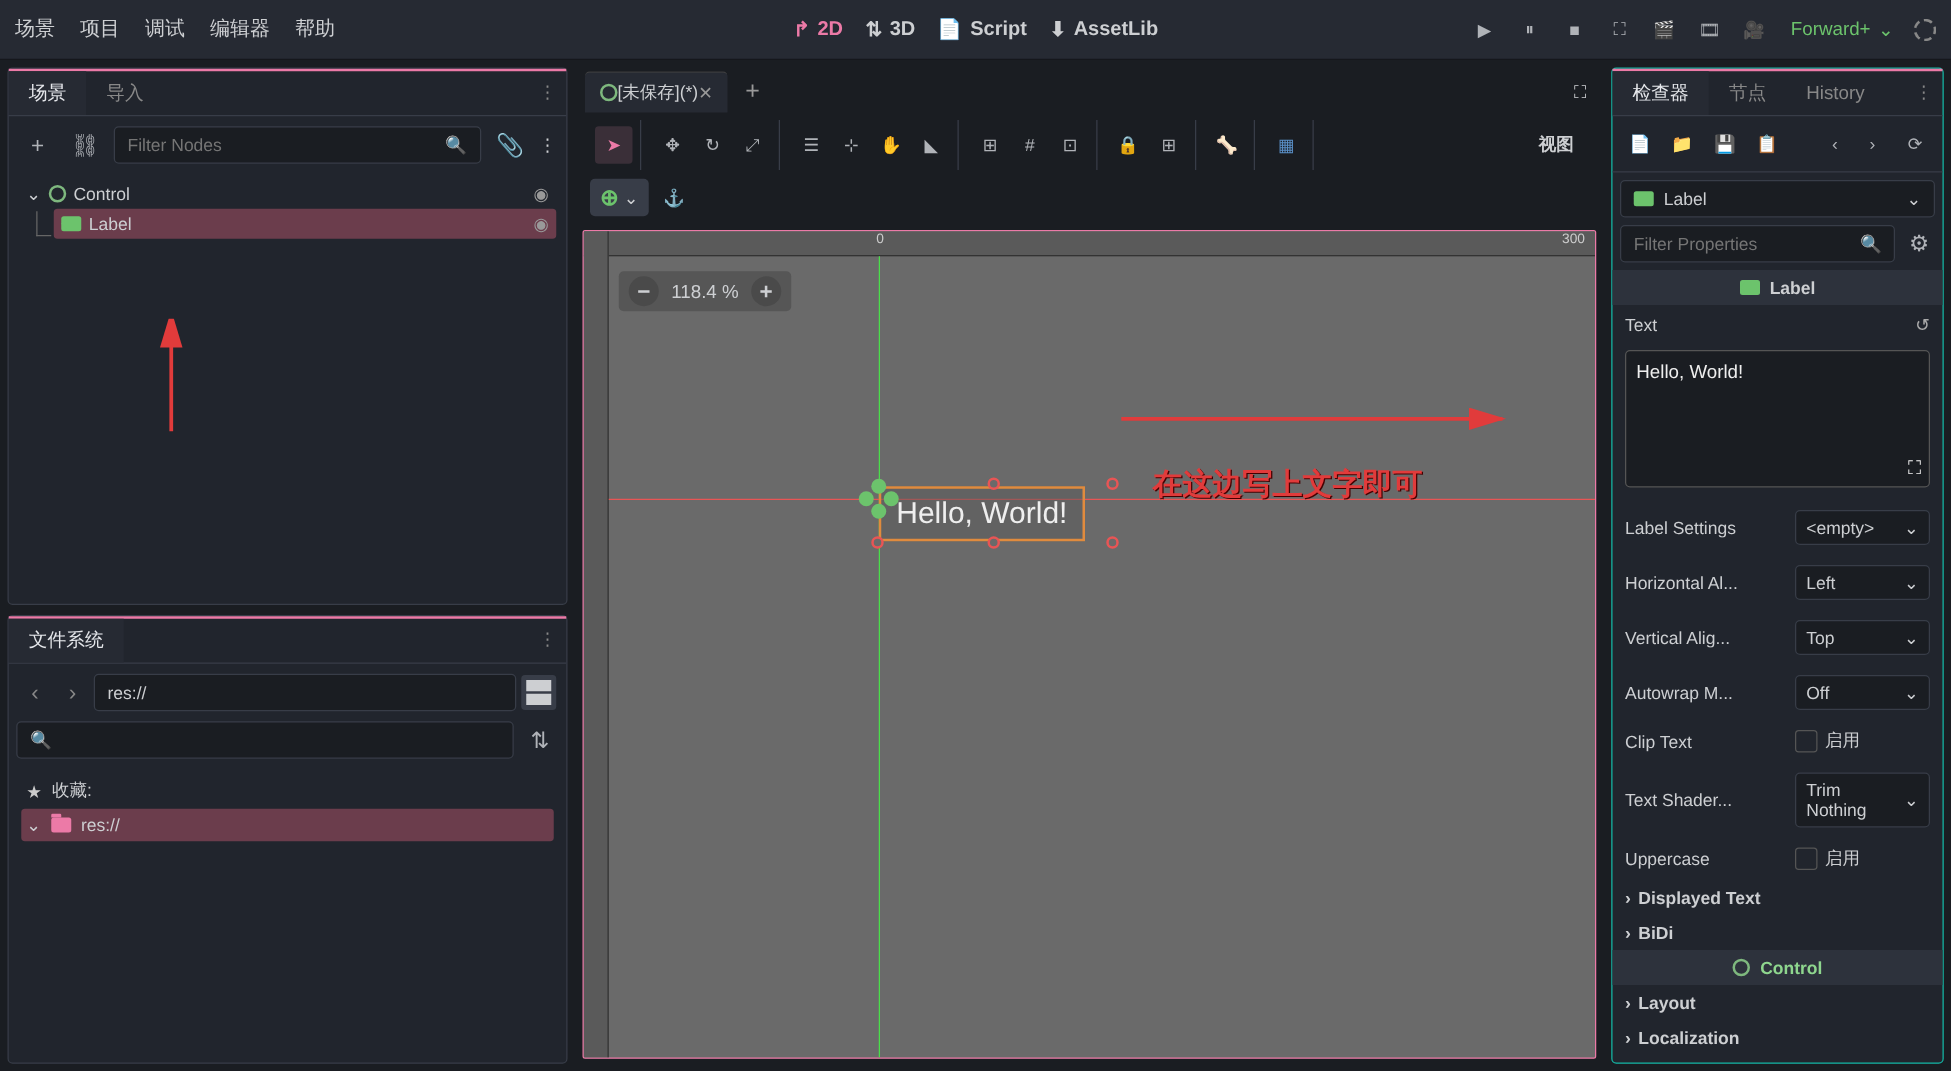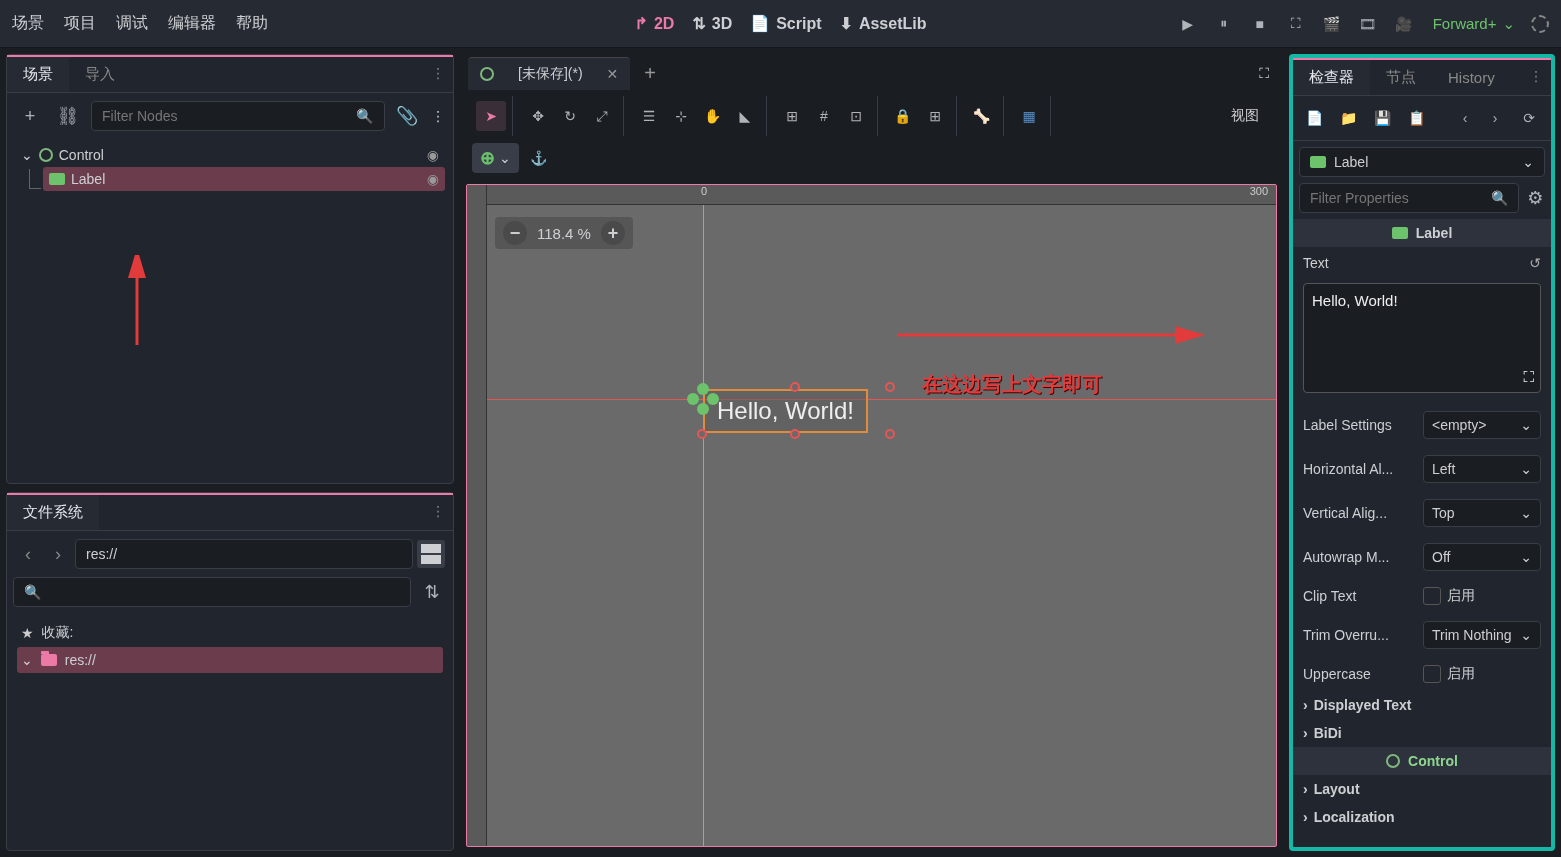--- a/index.html
+++ b/index.html
@@ -57,30 +57,30 @@
 .fs-row { display:flex; align-items:center; gap:8px; padding:5px 4px; cursor:pointer; border-radius:3px; }
 .fs-row.sel { background:#6b3d4c; }
 .star { color:#ccc; }
 .folder-icon { width:16px; height:12px; background:#ec7aa7; border-radius:2px; position:relative; }
 .folder-icon::before { content:''; position:absolute; top:-3px; left:0; width:8px; height:3px; background:#ec7aa7; border-radius:1px 1px 0 0; }
 .svg-icon { width:16px; height:16px; background:#4a6db3; border-radius:2px; }
 
 
 .center-col { flex:1; display:flex; flex-direction:column; padding:6px 2px; gap:4px; }
 .scene-tabs { display:flex; align-items:center; height:38px; padding:0 6px; gap:4px; }
-.scene-tab { display:flex; align-items:center; gap:24px; background:#262a33; padding:7px 12px; border-radius:4px 4px 0 0; border-top:1px solid #444; }
+.scene-tab { display:flex; align-items:center; gap:0; background:#262a33; padding:7px 12px; border-radius:4px 4px 0 0; border-top:1px solid #444; }
 .scene-tab .close { cursor:pointer; color:#999; }
 .add-tab { padding:6px 10px; cursor:pointer; color:#999; font-size:20px; }
 .expand-view { margin-left:auto; padding:6px; cursor:pointer; }
 
 .viewport-toolbar { display:flex; align-items:center; height:40px; gap:4px; padding:0 8px; }
 .vt-group { display:flex; gap:2px; padding:0 6px; border-right:1px solid #383d48; height:100%; align-items:center; }
 .vt-btn { width:30px; height:30px; display:flex; align-items:center; justify-content:center; cursor:pointer; color:#b0b3b8; border-radius:3px; }
 .vt-btn.active { background:#3a2f38; color:#ec7aa7; }
-.view-label { margin-left:auto; padding:0 14px; cursor:pointer; }
+.view-label { margin-left:auto; padding:0 14px; cursor:pointer;font-weight:bold; }
 
 .viewport-toolbar2 { display:flex; align-items:center; height:36px; gap:8px; padding:0 10px; }
 .add-node-btn { background:#383d48; border-radius:4px; padding:4px 8px; display:flex; align-items:center; gap:4px; cursor:pointer; }
 .green-plus { color:#6cc36c; font-weight:700; font-size:18px; }
 .anchor-btn { color:#ec7aa7; cursor:pointer; padding:4px; }
 
 .viewport { flex:1; background:#6a6a6a; position:relative; margin:4px; border:1px solid #ec7aa7; border-radius:2px; overflow:hidden; }
 .ruler-h { position:absolute; top:0; left:0; right:0; height:20px; background:#5a5a5a; border-bottom:1px solid #333; }
 .ruler-v { position:absolute; top:0; left:0; bottom:0; width:20px; background:#5a5a5a; border-right:1px solid #333; }
 .ruler-tick { position:absolute; color:#ccc; font-size:11px; }
@@ -88,39 +88,39 @@
 .origin-h { position:absolute; left:20px; right:0; top:214px; height:1px; background:#e85555; }
 .zoom-ctrl { position:absolute; top:32px; left:28px; display:flex; align-items:center; gap:10px; background:rgba(40,40,40,0.3); padding:4px 8px; border-radius:4px; }
 .zoom-btn { width:24px; height:24px; background:#4a4a4a; border-radius:50%; display:flex; align-items:center; justify-content:center; cursor:pointer; font-size:18px; font-weight:700; }
 .zoom-val { font-size:15px; }
 
 .canvas-label { position:absolute; top:204px; left:236px; border:2px solid #e08b3e; padding:6px 12px; font-size:24px; color:#eee; background:rgba(90,90,90,0.5); }
 .sel-handle { position:absolute; width:10px; height:10px; border:2px solid #e85555; border-radius:50%; background:#6a6a6a; }
 .origin-marker { position:absolute; top:198px; left:220px; width:32px; height:32px; }
 .origin-marker .dot { position:absolute; width:12px; height:12px; background:#6cc36c; border-radius:50%; }
 
-.annotation2 { position:absolute; top:186px; left:455px; color:#e13b3b; font-size:20px; font-weight:700; text-shadow:1px 1px 0 #400; z-index:5; }
+.annotation2 { position:absolute; top:186px; left:455px; color:#e13b3b; font-size:24px; font-weight:700; text-shadow:1px 1px 0 #400; z-index:5; }
 .arrow2 { position:absolute; top:130px; left:425px; z-index:4; }
 
 .bottom-bar { height:40px; display:flex; align-items:center; gap:24px; padding:0 16px; }
 .bp-item { cursor:pointer; font-size:15px; display:flex; align-items:center; gap:6px; }
 .output-dot { width:10px; height:10px; background:#e8c547; border-radius:50%; }
 .version { margin-left:auto; color:#777; }
 
 
 .right-col { width: 278px; display:flex; flex-direction:column; padding:6px; gap:4px; }
-.insp-panel { background:#21252d; border:4px solid #14b8a6; border-radius:4px; flex:1; display:flex; flex-direction:column; }
+.insp-panel { background:#21252d; border:1px solid #14b8a6; border-radius:4px; flex:1; display:flex; flex-direction:column; }
 .insp-toolbar { display:flex; gap:6px; padding:8px; border-bottom:1px solid #383d48; }
 .insp-tb-btn { width:28px; height:28px; display:flex; align-items:center; justify-content:center; cursor:pointer; color:#b0b3b8; }
 .nav-arrows { margin-left:auto; display:flex; gap:2px; }
 .resource-select { margin:6px; background:#1a1d22; border:1px solid #383d48; border-radius:4px; padding:6px 10px; display:flex; align-items:center; gap:8px; cursor:pointer; }
 .filter-row { display:flex; gap:6px; padding:0 6px 6px; }
 .section-header { background:#2d323c; padding:6px; text-align:center; font-weight:600; display:flex; align-items:center; justify-content:center; gap:8px; }
 .section-header.ctrl { color:#8ed68e; }
-.prop-row { display:flex; align-items:center; padding:8px 10px; gap:8px;justify-content:space-between; }
+.prop-row { display:flex; align-items:center; padding:8px 10px; gap:24px;justify-content:space-between; }
 .prop-label { width:112px; font-size:14px; overflow:hidden; text-overflow:ellipsis; white-space:nowrap; }
 .prop-value { flex:1; background:#1a1d22; border:1px solid #383d48; border-radius:4px; padding:5px 8px; display:flex; align-items:center; cursor:pointer; font-size:14px; }
 .prop-value .chev { margin-left:auto; }
 .text-area { margin:4px 10px 10px; background:#1a1d22; border:1px solid #555; border-radius:4px; padding:8px; min-height:110px; position:relative; color:#eee; font-size:15px; }
 .text-expand { position:absolute; right:6px; bottom:6px; cursor:pointer; }
 .checkbox { width:18px; height:18px; border:1px solid #555; border-radius:3px; margin-right:6px; }
 .fold-row { padding:6px 10px; display:flex; align-items:center; gap:6px; cursor:pointer; font-weight:600; }
 .revert { margin-left:auto; cursor:pointer; color:#aaa; }
 </style>
 </head>
@@ -394,21 +394,21 @@
           </div>
         </div>
       <div class="prop-row">
           <div class="prop-label">Clip Text</div>
           <div style="flex:1;display:flex;align-items:center">
             <div class="checkbox"></div>
             <span>启用</span>
           </div>
         </div>
       <div class="prop-row">
-          <div class="prop-label">Trim Overru...</div>
+          <div class="prop-label">Text Shader...</div>
           <div class="prop-value">
             <span>Trim Nothing</span>
             <span class="chev">⌄</span>
           </div>
         </div>
       <div class="prop-row">
           <div class="prop-label">Uppercase</div>
           <div style="flex:1;display:flex;align-items:center">
             <div class="checkbox"></div>
             <span>启用</span>

